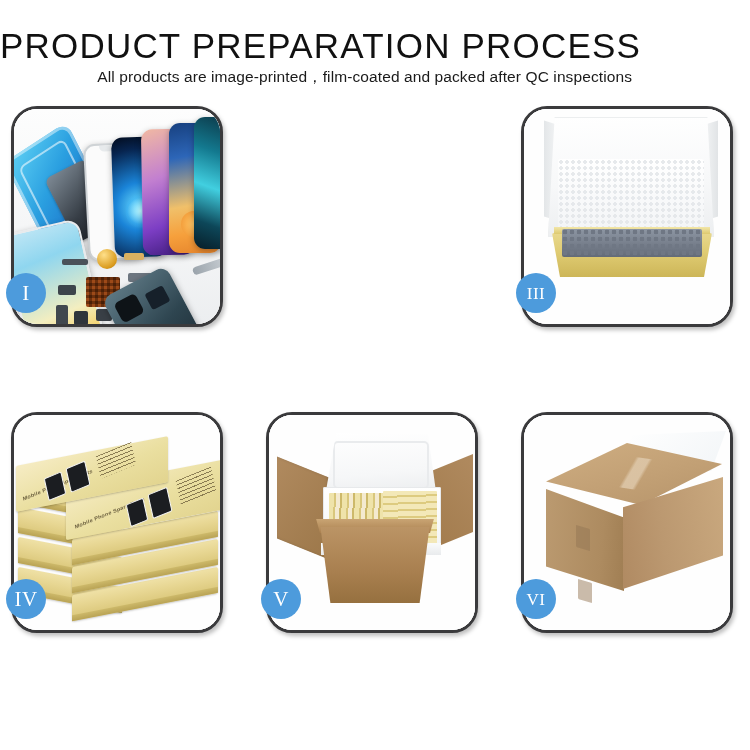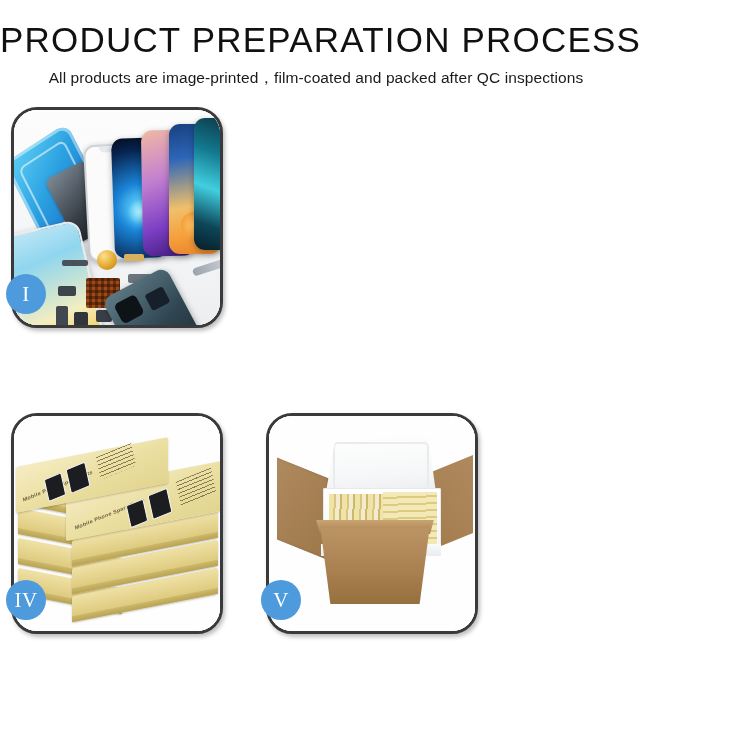--- a/index.html
+++ b/index.html
@@ -11,39 +11,38 @@
     width: 750px;
     height: 750px;
     overflow: hidden;
     font-family: "Liberation Sans", sans-serif;
     -webkit-font-smoothing: antialiased;
   }
 
   
   #header {
     width: 632px;
-    padding-top: 20px;
-    text-align: center;
+    padding-top: 26px;
+    text-align: right;
   }
   #page-title {
     font-family: "Liberation Sans", sans-serif;
     font-size: 35px;
     font-weight: 400;
     letter-spacing: 1.2px;
     color: #111111;
     line-height: 40px;
     white-space: nowrap;
   }
   #page-subtitle {
     font-family: "Liberation Sans", sans-serif;
     font-size: 15.5px;
     font-weight: 400;
     color: #1a1a1a;
     line-height: 22px;
-    margin-top: 7px;
     letter-spacing: 0.1px;
     white-space: nowrap;
   }
 
   
   #steps-grid {
     position: relative;
     width: 750px;
     height: 560px;
     margin-top: 11px;
@@ -465,20 +464,33 @@
       <div class="strip s9"></div>
 
       <div class="chassis-big"></div>
       <div class="tool"></div>
 
     </div>
     <div class="step-badge">I</div>
   </div>
 
 
+  <div class="step-card c3">
+    <div class="photo p3">
+      <div class="p3-bg"></div>
+      <div class="lid-flap-l"></div>
+      <div class="lid-flap-r"></div>
+      <div class="lid"></div>
+      <div class="foam-sheet"></div>
+      <div class="tray"></div>
+      <div class="tray-lip"></div>
+      <div class="tray-inner"></div>
+    </div>
+    <div class="step-badge wide">III</div>
+  </div>
 
   <div class="step-card c4">
     <div class="photo p4">
       <div class="p4-bg"></div>
       <div class="boxstack">
 
         <div class="gbox" style="left:4px;  top:72px;  width:104px; height:26px; transform:skewY(11deg);">
             <div class="edge"></div>
           </div>
         <div class="gbox" style="left:4px;  top:102px; width:104px; height:26px; transform:skewY(11deg);">
@@ -529,14 +541,27 @@
       <div class="foam-inner"></div>
       <div class="gold-rows"></div>
       <div class="gold-rows-2"></div>
       <div class="foam-edge"></div>
       <div class="box-rim"></div>
       <div class="box-body"></div>
     </div>
     <div class="step-badge">V</div>
   </div>
 
+  <div class="step-card c6">
+    <div class="photo p6">
+      <div class="p6-bg"></div>
+      <div class="wrap-gloss"></div>
+      <div class="ctop"></div>
+      <div class="ctop-seam"></div>
+      <div class="cleft"></div>
+      <div class="cright"></div>
+      <div class="tape-a"></div>
+      <div class="tape-b"></div>
+    </div>
+    <div class="step-badge wide">VI</div>
+  </div>
 
 </div>
 
 </body></html>

